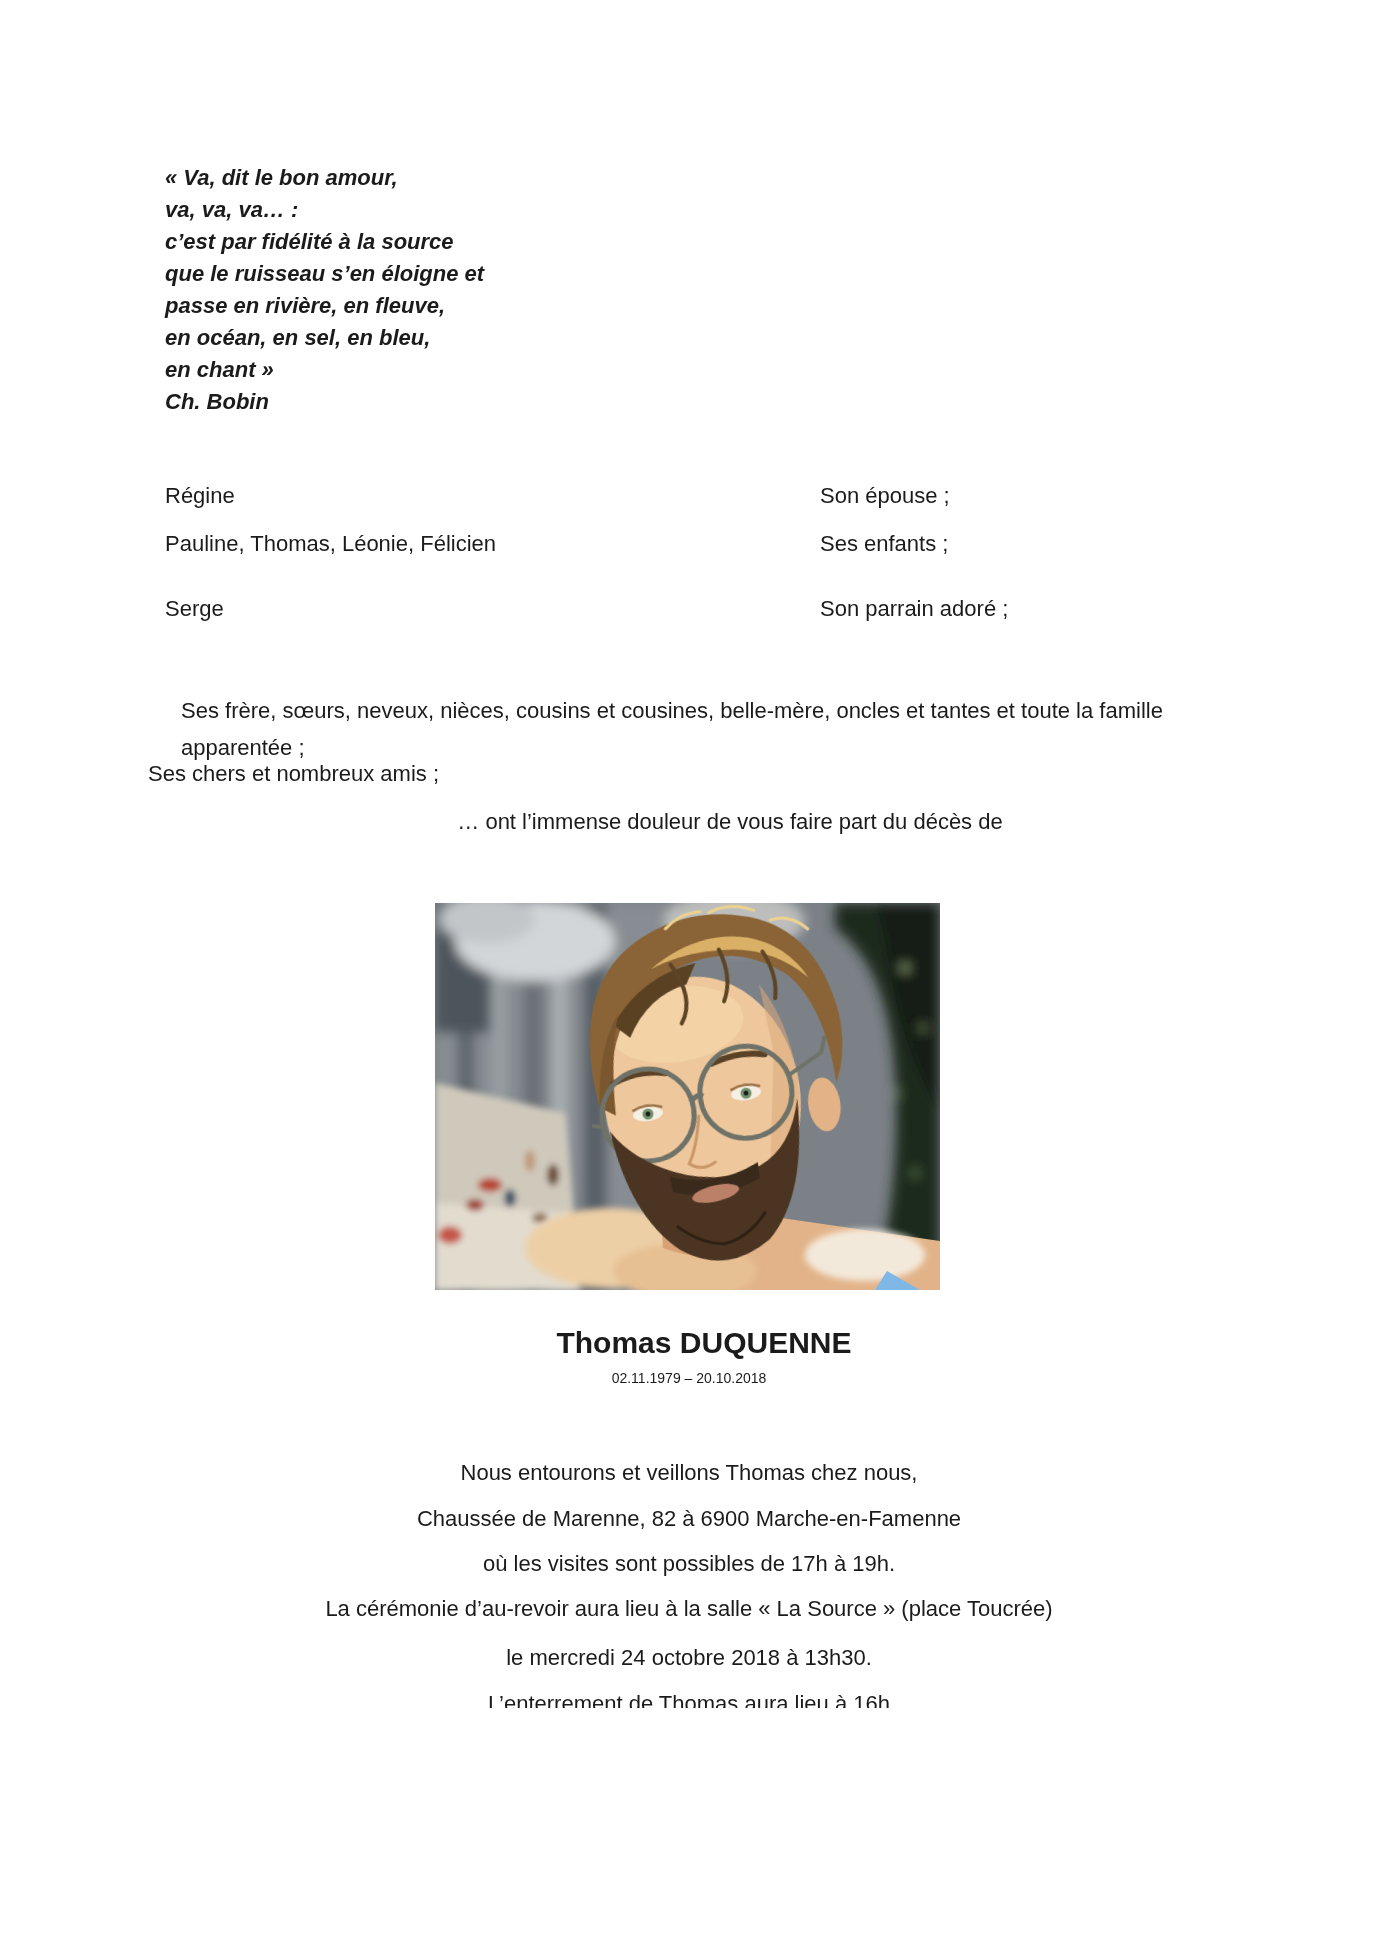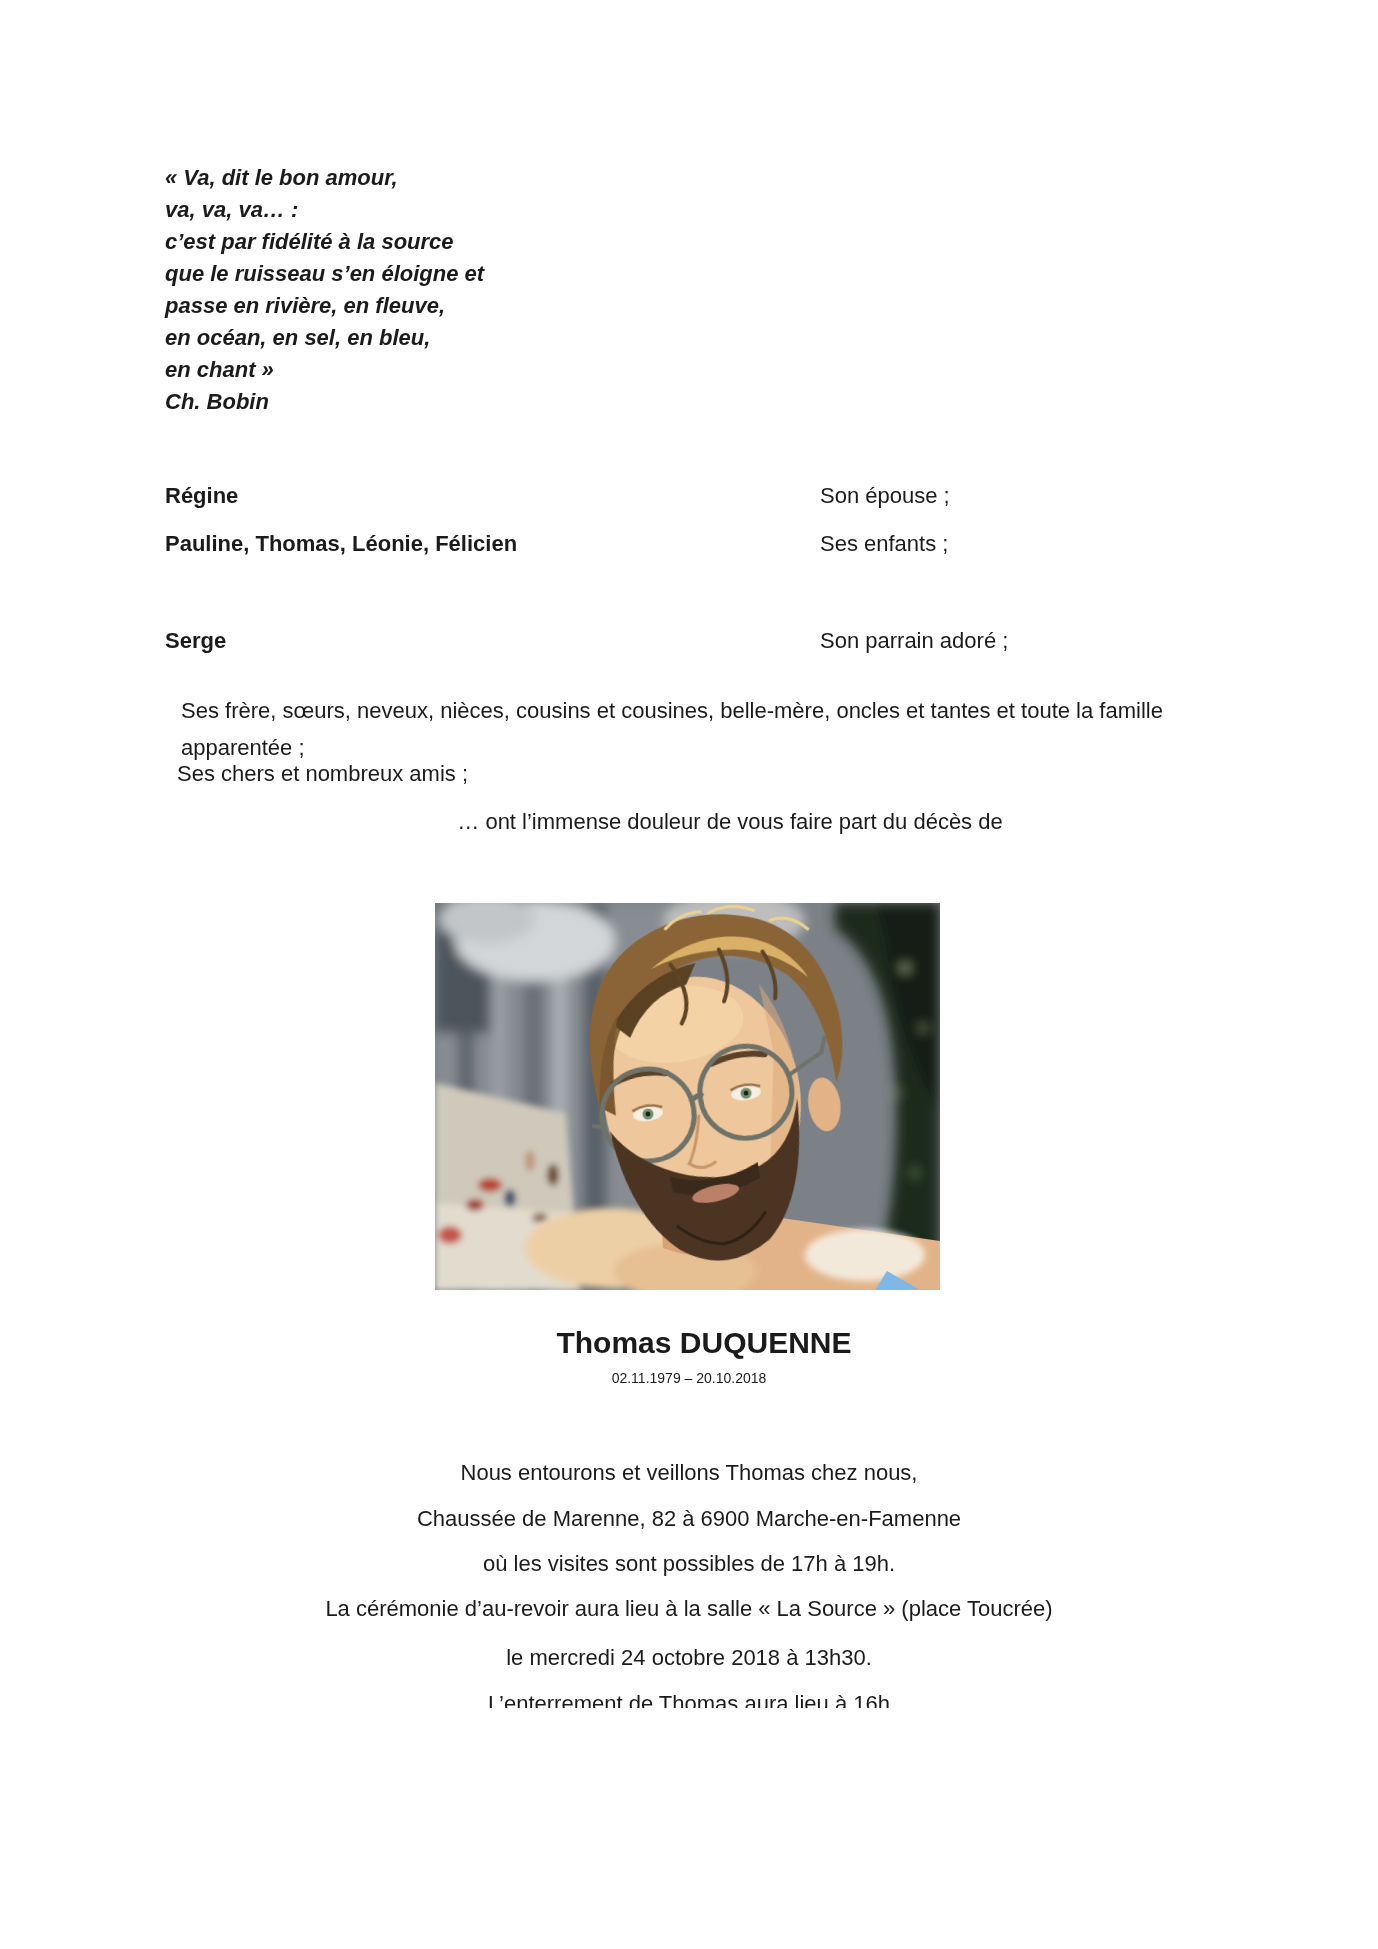--- a/index.html
+++ b/index.html
@@ -16,27 +16,27 @@
   .poem {
     position: absolute;
     left: 165px;
     top: 162px;
     font-size: 22px;
     line-height: 32px;
     font-weight: bold;
     font-style: italic;
   }
   .rel-row { position: absolute; left: 165px; width: 1070px; height: 30px; font-size: 22px; }
-  .rel-name { position: absolute; left: 0; top: 0; white-space: nowrap; font-weight: bold; }
+  .rel-name { position: absolute; left: 0; top: 0; white-space: nowrap; }
   .rel-label { position: absolute; left: 655px; top: 0; white-space: nowrap; }
   .family {
     position: absolute; left: 165px; top: 676px; width: 1060px;
     font-size: 22px; line-height: 37px; margin: 16px;
   }
-  .friends { position: absolute; left: 177px; top: 761px; font-size: 22px; margin: 0; }
+  .friends { position: absolute; left: 148px; top: 761px; font-size: 22px; margin: 0; }
   .announce {
     position: absolute; left: 0; top: 809px; width: 1378px;
     text-align: center; font-size: 22px; margin: 0; padding-left: 41px;
   }
   .photo {
     position: absolute; left: 435px; top: 903px; width: 505px; height: 387px;
     overflow: hidden;
   }
   .photo svg { display: block; }
   .deceased-name {
@@ -69,21 +69,21 @@
   </div>
 
   <div class="rel-row" style="top:483px">
     <span class="rel-name">Régine</span>
     <span class="rel-label">Son épouse ;</span>
   </div>
   <div class="rel-row" style="top:531px">
     <span class="rel-name">Pauline, Thomas, Léonie, Félicien</span>
     <span class="rel-label">Ses enfants ;</span>
   </div>
-  <div class="rel-row" style="top:628px">
+  <div class="rel-row" style="top:596px">
     <span class="rel-name">Serge</span>
     <span class="rel-label">Son parrain adoré ;</span>
   </div>
 
   <p class="family">Ses frère, sœurs, neveux, nièces, cousins et cousines, belle-mère, oncles et tantes et toute la famille apparentée ;</p>
   <p class="friends">Ses chers et nombreux amis ;</p>
   <p class="announce">… ont l’immense douleur de vous faire part du décès de</p>
 
   <div class="photo">
     <svg viewBox="0 0 505 387" width="505" height="387" xmlns="http://www.w3.org/2000/svg">

